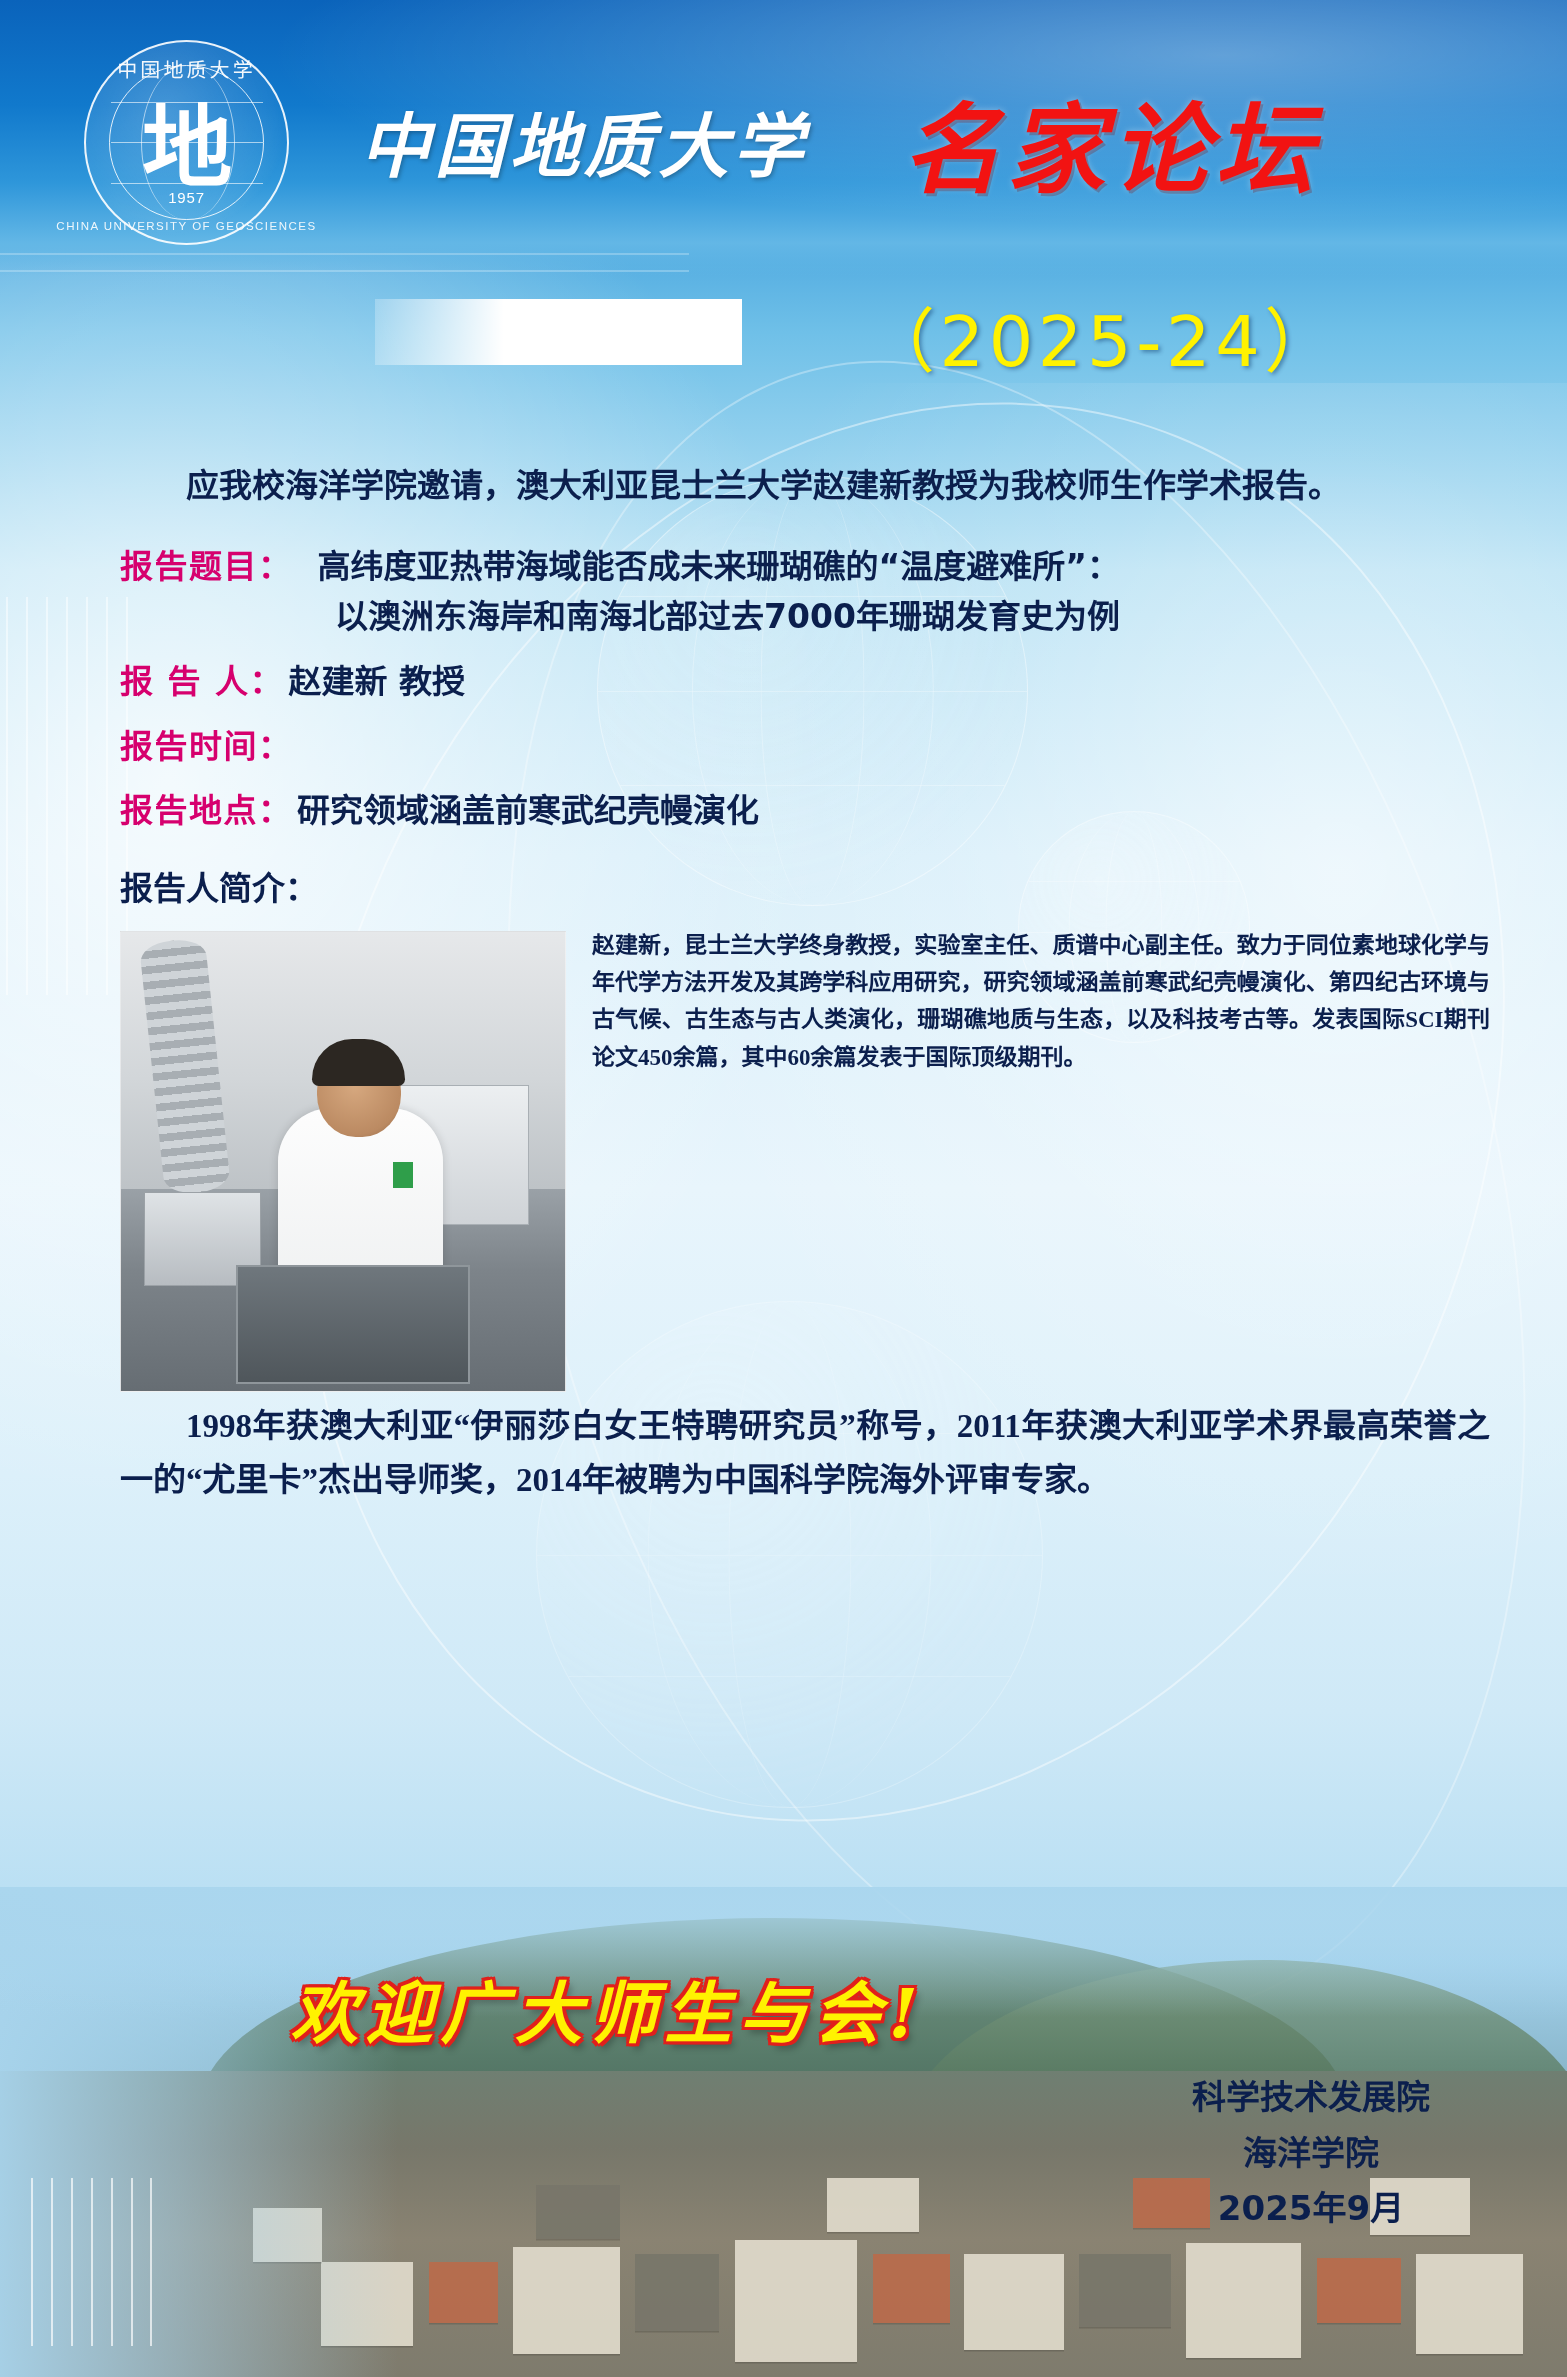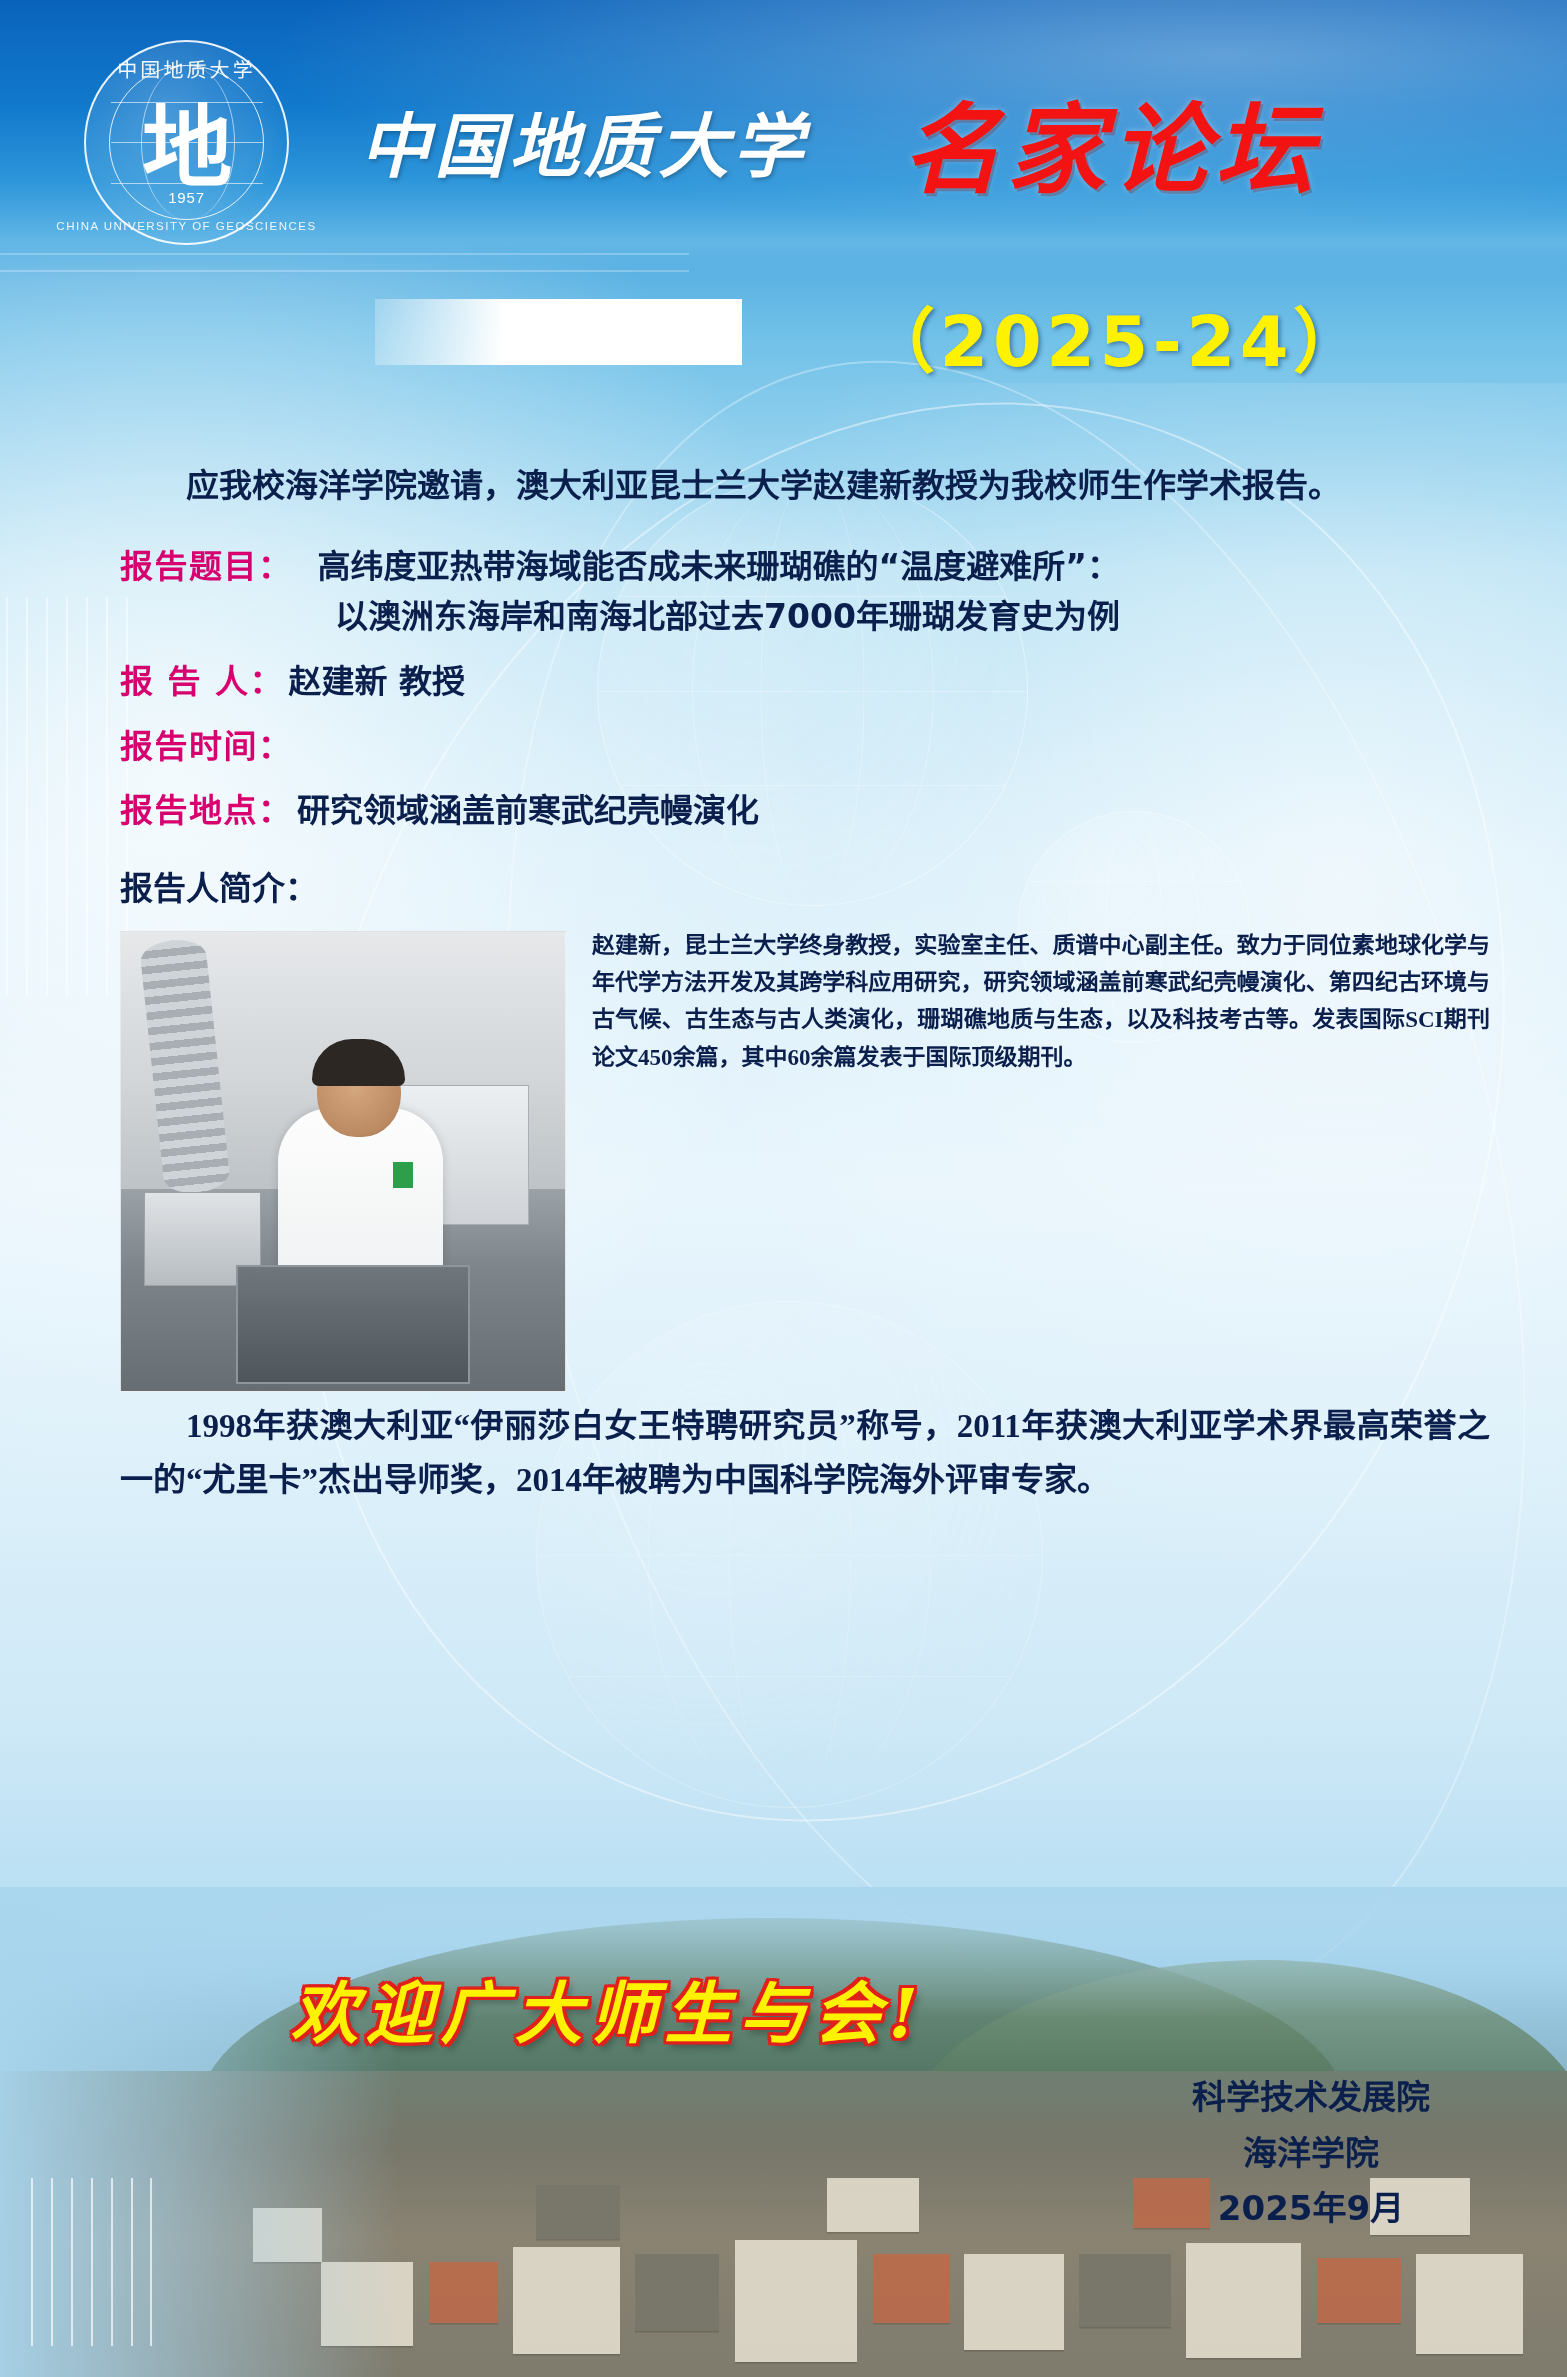--- a/index.html
+++ b/index.html
@@ -241,21 +241,21 @@
     top: 299px;
     width: 367px;
     height: 66px;
     background: linear-gradient(90deg, rgba(255,255,255,0.25) 0%, #ffffff 35%, #ffffff 100%);
   }
   .issue {
     position: absolute;
     left: 865px;
     top: 285px;
     font-size: 70px;
-    font-weight: bold;
+    font-weight: normal;
     color: #fff200;
     letter-spacing: 4.6px;
     font-family: "DejaVu Sans", sans-serif;
     text-shadow: 2.3px 2.3px 4.6px rgba(0,40,90,0.45);
     text-align: right;
   }
 
   
   .content {
     position: absolute;

